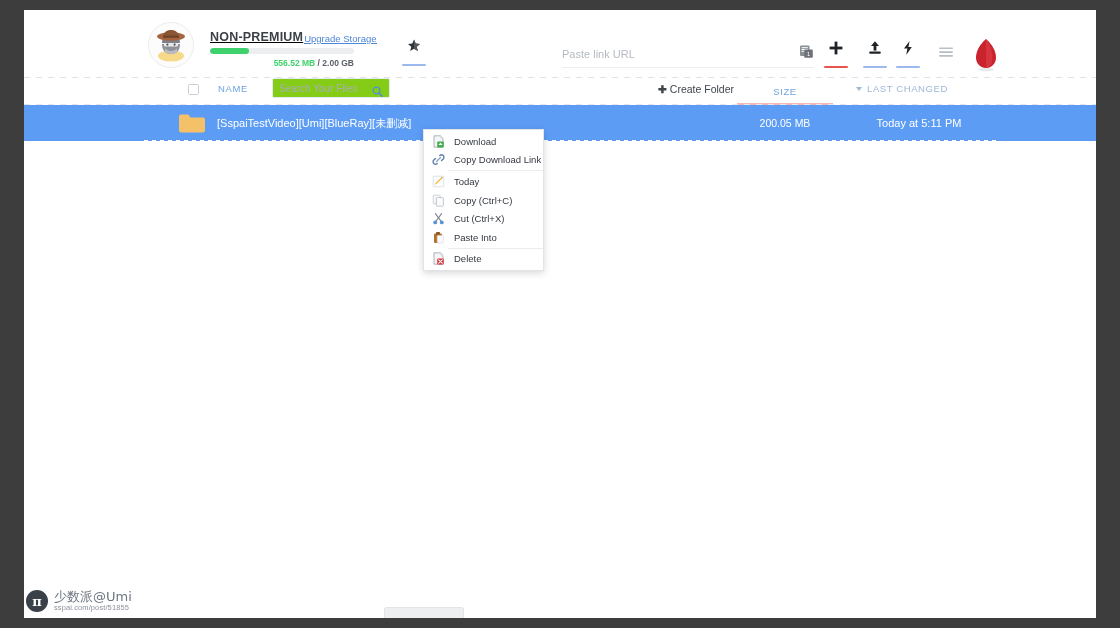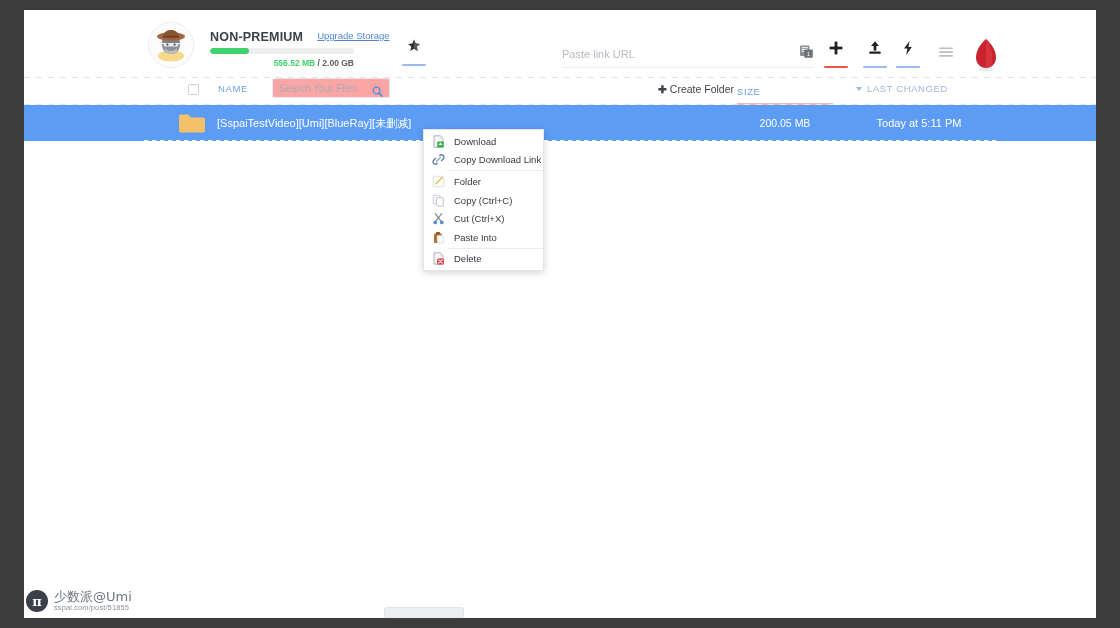--- a/index.html
+++ b/index.html
@@ -46,22 +46,23 @@
     border: 1px solid #ececec;
     overflow: hidden;
   }
 
   .plan-block {
     position: absolute;
     left: 186px; top: 20px;
     width: 150px;
   }
   .plan-title-row {
-    display: flex; align-items: flex-start; gap: 14px;
+    display: flex; align-items: flex-end; gap: 1px;
     white-space: nowrap;
+    text-decoration: underline;
   }
   .plan-name {
     font-size: 12.5px; font-weight: bold;
     color: #3b3f46; letter-spacing: .2px;
   }
   .upgrade-link {
     font-size: 9.5px; color: #4f86d6;
     text-decoration: underline; cursor: pointer;
   }
   .storage-bar {
@@ -157,21 +158,21 @@
     position: absolute; left: 194px; top: 5px;
     font-size: 9.5px; letter-spacing: .6px;
     color: #6fa3e0;
   }
   .searchbox {
     position: absolute;
     left: 248px; top: 0;
     width: 118px; height: 20px;
     border: 1px solid #e6e9ed;
     border-radius: 2px;
-    background: #fca5a5;
+    background: #84cc16;
   }
   .searchbox input {
     position: absolute; left: 6px; top: 0;
     width: 86px; height: 18px;
     border: none; outline: none; background: transparent;
     font-family: "Liberation Sans", sans-serif;
     font-size: 10px; color: #555;
   }
   .searchbox input::placeholder { color: #a8aeb6; }
   .search-ico { position: absolute; right: 6px; top: 4px; }
@@ -179,21 +180,21 @@
   .create-folder {
     position: absolute; left: 634px; top: 5px;
     font-size: 10.5px; color: #3f454d;
     cursor: pointer; white-space: nowrap;
   }
   .create-folder .pl { font-weight: bold; margin-right: 3px; }
 
   .th-size {
     position: absolute; left: 713px; top: 0;
     width: 96px; height: 27px;
-    display: flex; align-items: center; justify-content: flex-start;
+    display: flex; align-items: center; justify-content: center;
     font-size: 9.5px; letter-spacing: .6px;
     color: #6fa3e0;
     cursor: pointer;
   }
   .th-size-ul {
     position: absolute; left: 0; bottom: 0;
     width: 96px; height: 2px; background: #f2b7b3;
   }
   .th-changed {
     position: absolute; left: 832px; top: 5px;
@@ -513,21 +514,21 @@
       <div class="ctx-sep"></div>
 
       <div class="ctx-item">
         <span class="ctx-ico">
           <svg width="13" height="13" viewBox="0 0 13 13">
             <rect x="1.2" y="1.2" width="10.6" height="10.6" rx="1" fill="#fdfdfd" stroke="#cfd4da" stroke-width=".7"></rect>
             <path d="M3 9.6 L4.2 9.2 L10 3.4 L9.2 2.6 L3.4 8.4Z" fill="#f0b429"></path>
             <path d="M9.2 2.6 L10 3.4 L10.8 2.6 L10 1.8Z" fill="#c98a12"></path>
           </svg>
         </span>
-        <span>Folder</span>
+        <span>Today</span>
       </div>
 
       <div class="ctx-item">
         <span class="ctx-ico">
           <svg width="13" height="13" viewBox="0 0 13 13">
             <rect x="1.2" y="1.2" width="7" height="8.6" rx=".8" fill="#f6f7f9" stroke="#c6ccd3" stroke-width=".8"></rect>
             <rect x="4.4" y="3.6" width="7" height="8.6" rx=".8" fill="#fcfcfd" stroke="#b4bbc3" stroke-width=".8"></rect>
           </svg>
         </span>
         <span>Copy (Ctrl+C)</span>

